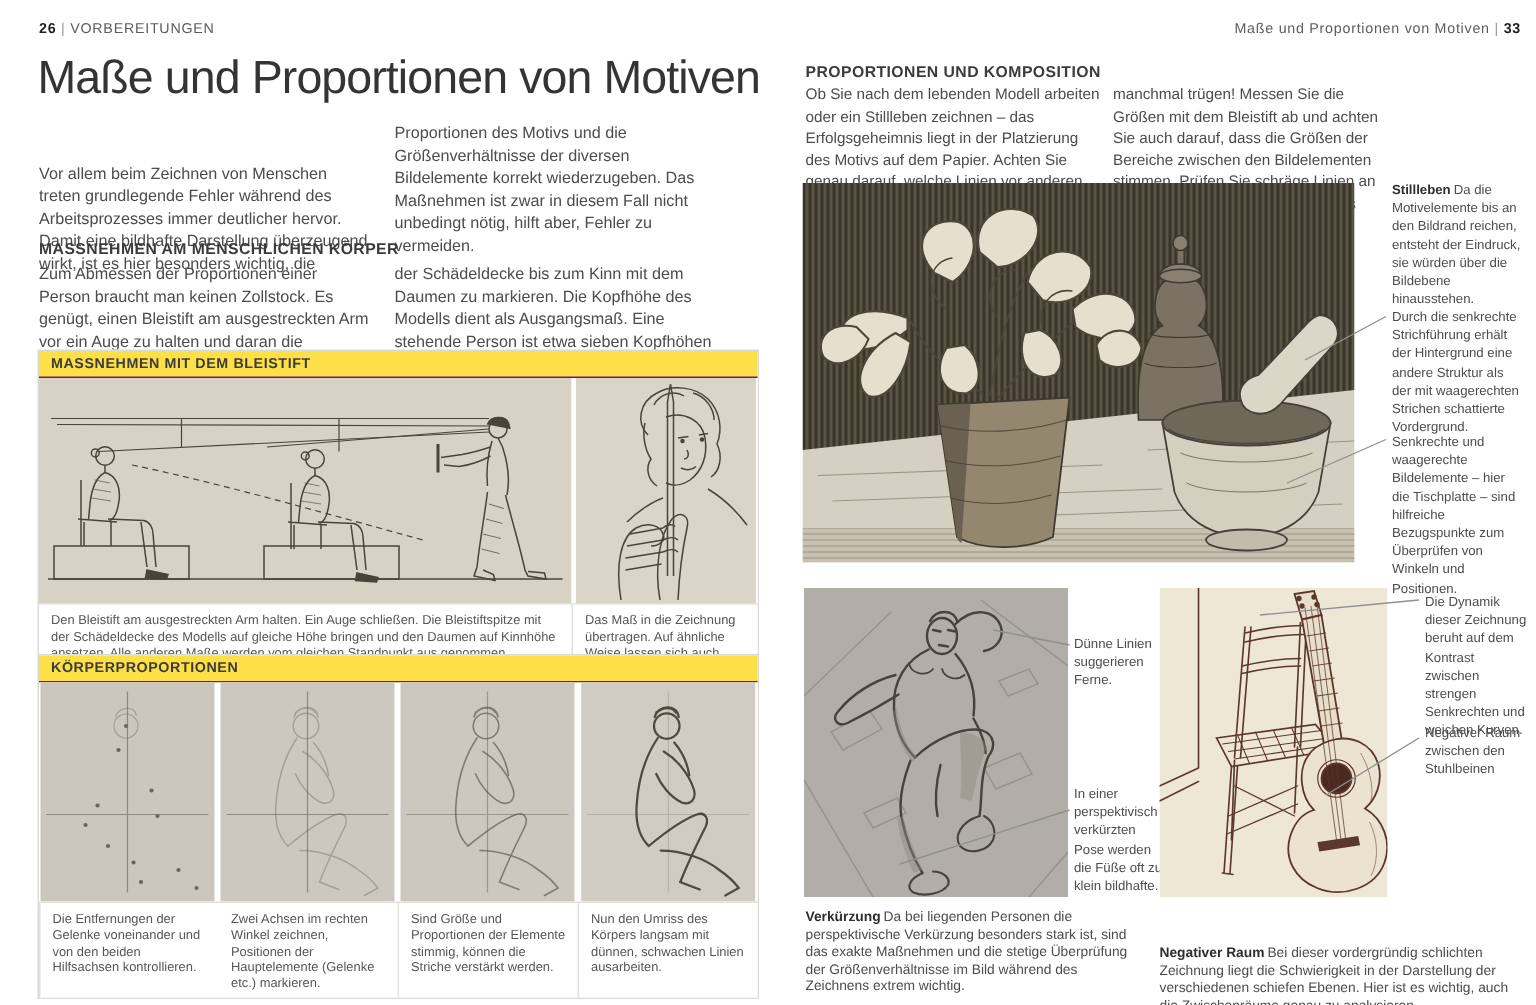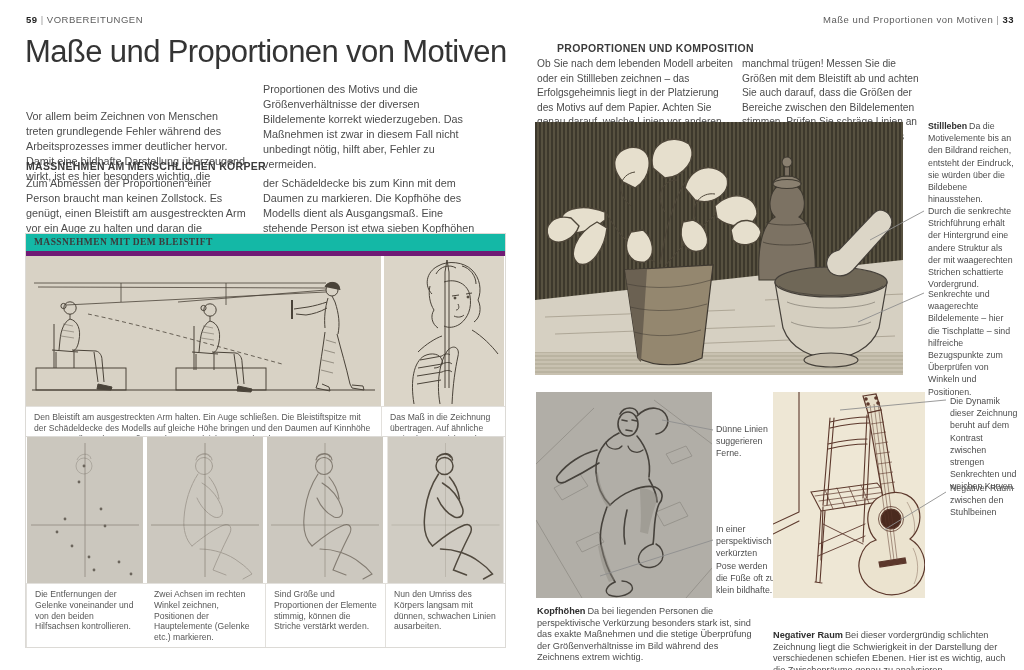--- a/index.html
+++ b/index.html
@@ -9,21 +9,21 @@
   
   .eyebrow{font-size:9.5px;letter-spacing:.5px;color:#5c5c5c;}
   .eyebrow b{color:#1f1f1f;}
   .title{font-size:31px;font-weight:300;color:#343434;letter-spacing:-.6px;white-space:nowrap;}
   .sect{font-size:10.5px;font-weight:bold;color:#3b3b3b;letter-spacing:.3px;}
   .body{font-size:10.8px;line-height:15px;color:#4c4c4c;}
   .body-r{font-size:10.2px;line-height:14.6px;color:#4c4c4c;}
   
   .box{border:1px solid #dcdad6;background:#fff;box-sizing:border-box;}
   .boxhead{height:17px;line-height:17px;padding-left:8px;font-size:9.5px;font-weight:bold;
-           color:#3b3b3b;letter-spacing:.4px;border-bottom:5px solid #701a75;background:#14b8a6;font-family:Liberation Serif, serif;}
+           color:#3b3b3b;letter-spacing:.4px;border-bottom:1px solid #701a75;background:#fde047;}
   .imgrow{display:flex;gap:3px;background:#fff;}
   .caprow{display:flex;border-top:1px solid #e2e0dc;background:#fff;}
   .capcell{font-size:8.6px;line-height:10.8px;color:#565656;padding:5px 8px 4px 8px;box-sizing:border-box;}
   .capdiv{border-left:1px solid #e2e0dc;}
   
   .ann{font-size:8.8px;line-height:12.2px;color:#4d4d4d;}
   .ann b{color:#2e2e2e;}
   .botcap{font-size:9.2px;line-height:11.6px;color:#4d4d4d;}
   .botcap b{color:#2e2e2e;}
   svg{display:block;}
@@ -54,21 +54,21 @@
       <path d="M51,37 C43,49 38,65 37,81 C36,93 39,103 45,109"></path>
       <path d="M62,40 C68,47 71,55 72,62"></path>
       <path d="M45,109 C57,99 69,91 77,88 C83,86 86,91 82,98 C76,110 70,123 66,133 L79,138"></path>
       <path d="M53,112 C67,112 82,117 92,125 C98,129 102,133 105,137 L96,142"></path>
       <path d="M55,46 C65,52 72,62 75,71 C77,78 73,82 67,80 C59,76 53,68 50,61"></path>
     </g>
   </defs>
 </svg>
 
 <div class="abs eyebrow" style="left:26px;top:14px;">
-  <b>59</b>
+  <b>26</b>
   <span style="color:#999;">|</span>
   <span>VORBEREITUNGEN</span>
 </div>
 
 <div class="abs title" style="left:25px;top:34px;">Maße und Proportionen von Motiven</div>
 
 <div class="abs body" style="left:26px;top:82px;width:221px;margin-top:27px;">Vor allem beim Zeichnen von Menschen treten grundlegende Fehler während des Arbeitsprozesses immer deutlicher hervor. Damit eine bildhafte Darstellung überzeugend wirkt, ist es hier besonders wichtig, die</div>
 <div class="abs body" style="left:263px;top:82px;width:218px;">Proportionen des Motivs und die Größenverhältnisse der diversen Bildelemente korrekt wiederzugeben. Das Maßnehmen ist zwar in diesem Fall nicht unbedingt nötig, hilft aber, Fehler zu vermeiden.</div>
 
 <div class="abs sect" style="left:26px;top:160px;">MASSNEHMEN AM MENSCHLICHEN KÖRPER</div>
@@ -134,20 +134,21 @@
       </g>
     </svg>
   </div>
   <div class="caprow">
     <div class="capcell" style="width:355px;">Den Bleistift am ausgestreckten Arm halten. Ein Auge schließen. Die Bleistiftspitze mit der Schädeldecke des Modells auf gleiche Höhe bringen und den Daumen auf Kinnhöhe ansetzen. Alle anderen Maße werden vom gleichen Standpunkt aus genommen.</div>
     <div class="capcell capdiv" style="width:124px;">Das Maß in die Zeichnung übertragen. Auf ähnliche Weise lassen sich auch Winkel messen.</div>
   </div>
 </div>
 
 <div class="abs box" style="left:25px;top:436px;width:481px;">
+  <div class="boxhead">KÖRPERPROPORTIONEN</div>
   <div class="imgrow" style="gap:2px;">
     <svg width="118" height="146" viewBox="0 0 116 146">
       <rect width="116" height="146" fill="#cbc7be"></rect>
       <path d="M58,6 L58,140 M4,88 L112,88" stroke="#8f897d" stroke-width="0.8" fill="none"></path>
       <g fill="#6b655c">
         <circle cx="57" cy="29" r="1.4"></circle>
           <circle cx="52" cy="45" r="1.4"></circle>
           <circle cx="38" cy="82" r="1.4"></circle>
         <circle cx="45" cy="109" r="1.4"></circle>
           <circle cx="78" cy="89" r="1.4"></circle>
@@ -186,21 +187,21 @@
     <div class="capcell capdiv" style="width:120px;">Nun den Umriss des Körpers langsam mit dünnen, schwachen Linien ausarbeiten.</div>
   </div>
 </div>
 
 <div class="abs eyebrow" style="right:10px;top:14px;text-align:right;">
   <span>Maße und Proportionen von Motiven</span>
   <span style="color:#999;">|</span>
   <b>33</b>
 </div>
 
-<div class="abs sect" style="left:537px;top:42px;margin-left:20px;">PROPORTIONEN UND KOMPOSITION</div>
+<div class="abs sect" style="left:537px;top:42px;">PROPORTIONEN UND KOMPOSITION</div>
 <div class="abs body-r" style="left:537px;top:57px;width:196px;">Ob Sie nach dem lebenden Modell arbeiten oder ein Stillleben zeichnen – das Erfolgsgeheimnis liegt in der Platzierung des Motivs auf dem Papier. Achten Sie genau darauf, welche Linien vor anderen liegen oder andere überlagern. Der erste Blick kann</div>
 <div class="abs body-r" style="left:742px;top:57px;width:180px;">manchmal trügen! Messen Sie die Größen mit dem Bleistift ab und achten Sie auch darauf, dass die Größen der Bereiche zwischen den Bildelementen stimmen. Prüfen Sie schräge Linien an geeigneten Vertikalen innerhalb des Motivs.</div>
 
 <svg class="abs" style="left:535px;top:122px;" width="368" height="253" viewBox="0 0 368 253">
   <defs>
     <pattern id="vhatch" width="4" height="8" patternUnits="userSpaceOnUse">
       <rect width="4" height="8" fill="#4f4939"></rect>
       <path d="M1,0 L1,8" stroke="#2e2921" stroke-width="1.1"></path>
       <path d="M3,0 L3,8" stroke="#665f4d" stroke-width="0.7"></path>
     </pattern>
@@ -328,21 +329,21 @@
     <path d="M106,170 L132,166 L133,171 L107,175 Z" fill="#5c382c"></path>
     <path d="M97,13 L118,168 M101,12 L121,168 M105,11 L124,167" stroke-width="0.5"></path>
     <path d="M134,110 C140,120 143,132 141,142 M140,156 C146,168 146,182 141,192" stroke-width="0.5" fill="none" opacity="0.7"></path>
   </g>
 </svg>
 
 <div class="abs ann" style="left:950px;top:395px;width:68px;">Die Dynamik dieser Zeichnung beruht auf dem Kontrast zwischen strengen Senkrechten und weichen Kurven.</div>
 <div class="abs ann" style="left:950px;top:482px;width:68px;">Negativer Raum zwischen den Stuhlbeinen</div>
 
 <div class="abs botcap" style="left:537px;top:606px;width:226px;">
-  <b class="lead">Kopfhöhen</b><span>Da bei liegenden Personen die perspektivische Verkürzung besonders stark ist, sind das exakte Maßnehmen und die stetige Überprüfung der Größenverhältnisse im Bild während des Zeichnens extrem wichtig.</span>
+  <b class="lead">Verkürzung</b><span>Da bei liegenden Personen die perspektivische Verkürzung besonders stark ist, sind das exakte Maßnehmen und die stetige Überprüfung der Größenverhältnisse im Bild während des Zeichnens extrem wichtig.</span>
 </div>
 <div class="abs botcap" style="left:773px;top:606px;width:240px;margin-top:24px;">
   <b class="lead">Negativer Raum</b><span>Bei dieser vordergründig schlichten Zeichnung liegt die Schwierigkeit in der Darstellung der verschiedenen schiefen Ebenen. Hier ist es wichtig, auch die Zwischenräume genau zu analysieren.</span>
 </div>
 
 <svg class="abs" style="left:0;top:0;pointer-events:none;" width="1024" height="670">
   <g stroke="#8f8f8f" stroke-width="0.9" fill="none">
     <path d="M870,240 L924,211"></path>
     <path d="M858,322 L924,293"></path>
     <path d="M662,420 L713,430"></path>

